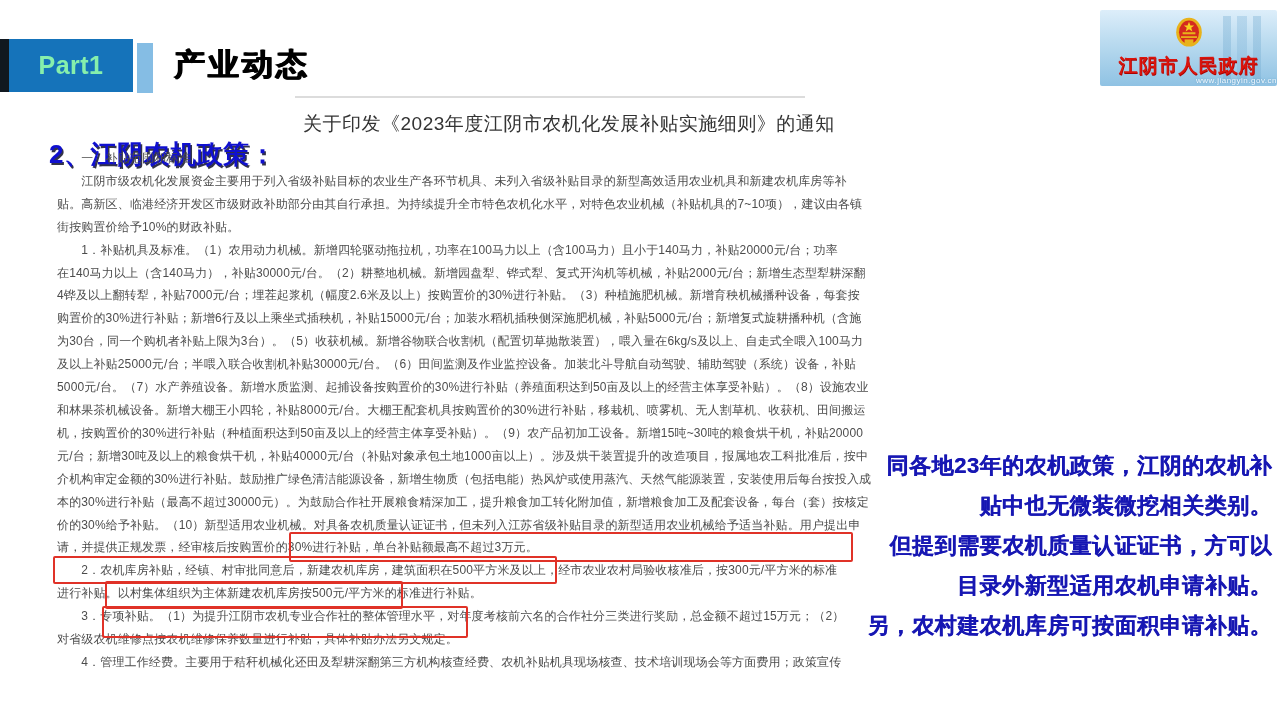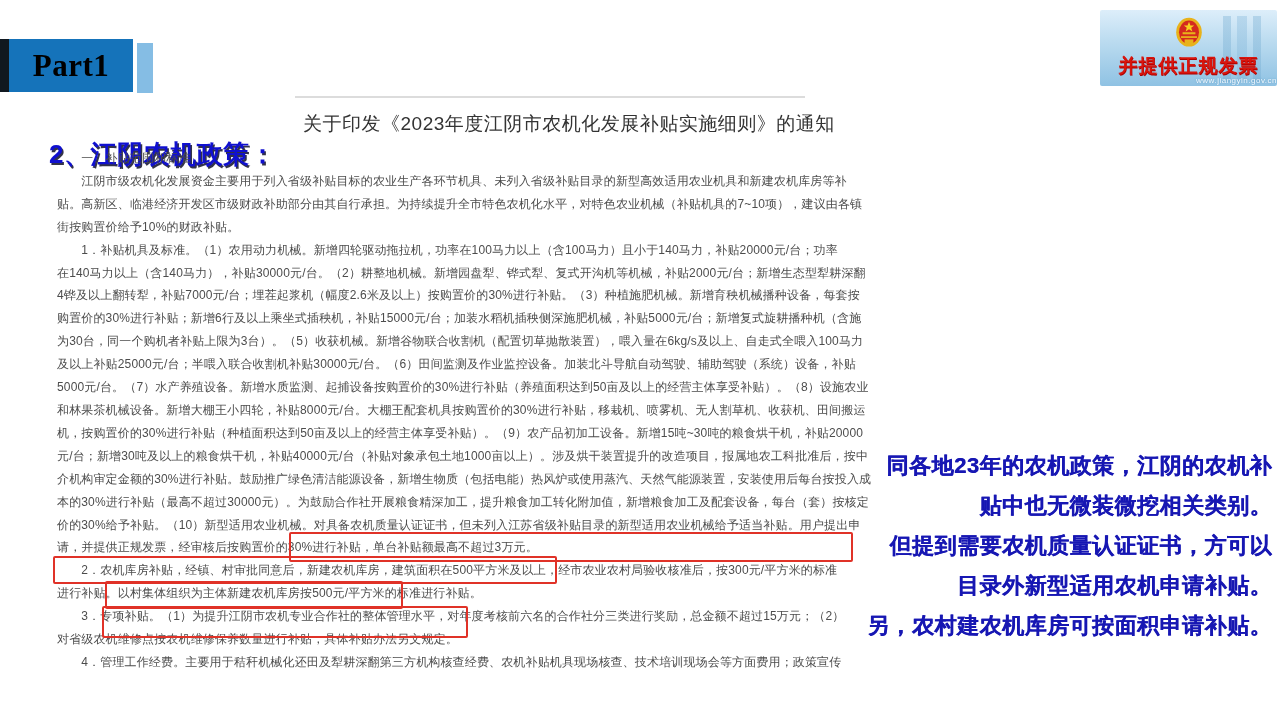--- a/index.html
+++ b/index.html
@@ -7,21 +7,21 @@
     position:relative; width:1279px; height:720px; background:#ffffff;
     overflow:hidden; font-family:"Liberation Sans", sans-serif;
   }
 
   
   .part-box {
     position:absolute; left:0; top:39px; width:133px; height:53px;
     background:#1573ba; border-left:9px solid #101820; box-sizing:border-box;
     display:flex; align-items:center; justify-content:center;
   }
-  .part-box span { color:#000000; font-size:31px; font-weight:bold; letter-spacing:0.5px;font-family:Liberation Serif, serif; }
+  .part-box span { color:#86efac; font-size:25px; font-weight:bold; letter-spacing:0.5px; }
   .accent-bar { position:absolute; left:137px; top:43px; width:16px; height:50px; background:#85bde4; }
   .section-title {
     position:absolute; left:174px; top:44px; font-size:31px; font-weight:900;
     color:#000000; letter-spacing:3px;
     text-shadow:0.7px 0 0 #000, -0.7px 0 0 #000;
   }
 
   
   .gov-logo {
     position:absolute; left:1100px; top:10px; width:177px; height:76px;
@@ -79,34 +79,35 @@
 </style>
 </head>
 <body>
 
 <div class="slide">
 
   <div class="part-box">
     <span>Part1</span>
   </div>
   <div class="accent-bar"></div>
+  <div class="section-title">产业动态</div>
 
   <div class="gov-logo">
     <div class="skyline"></div>
     <div class="emblem">
       <svg viewBox="0 0 40 44" width="32" height="36" xmlns="http://www.w3.org/2000/svg">
         <ellipse cx="20" cy="21" rx="16" ry="18" fill="#e8b21a"></ellipse>
         <ellipse cx="20" cy="21" rx="12.5" ry="14.5" fill="#d42a1e"></ellipse>
         <polygon points="20,8 21.8,12.6 26.5,12.6 22.8,15.4 24.2,20 20,17.2 15.8,20 17.2,15.4 13.5,12.6 18.2,12.6" fill="#f7d11e"></polygon>
         <rect x="12" y="21" width="16" height="2.6" fill="#e8b21a"></rect>
         <rect x="10" y="26" width="20" height="2.2" fill="#e8b21a"></rect>
         <rect x="14.5" y="30" width="11" height="6" fill="#e8b21a"></rect>
       </svg>
     </div>
-    <div class="gov-name">并提供正规发票</div>
+    <div class="gov-name">江阴市人民政府</div>
     <div class="gov-url">www.jiangyin.gov.cn</div>
   </div>
 
   <div class="subheading">2、江阴农机政策：</div>
 
   <div class="divider"></div>
   <div class="doc-title">关于印发《2023年度江阴市农机化发展补贴实施细则》的通知</div>
   <div class="doc-body">
       <div class="doc-line">　　一、补贴范围和标准</div>
       <div class="doc-line">　　江阴市级农机化发展资金主要用于列入省级补贴目标的农业生产各环节机具、未列入省级补贴目录的新型高效适用农业机具和新建农机库房等补</div>

